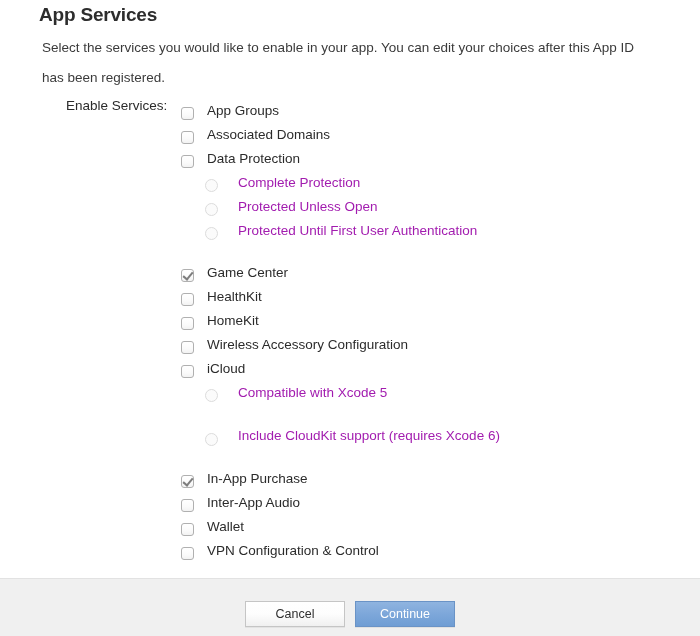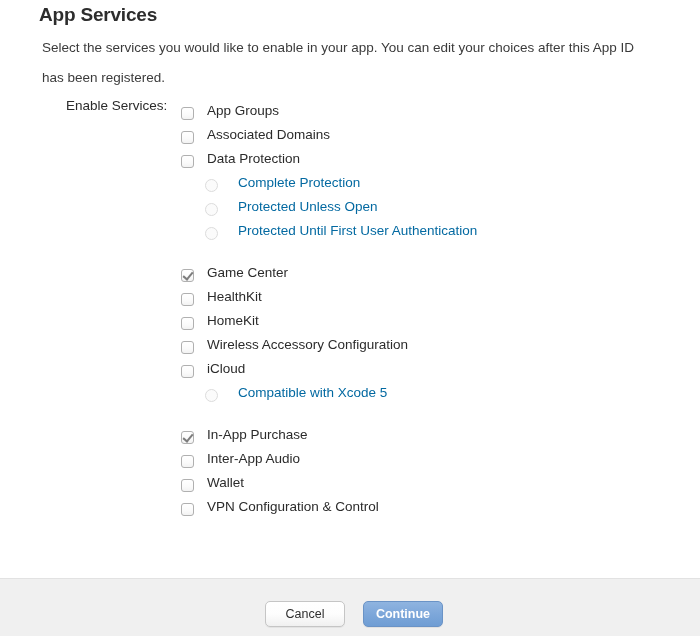--- a/index.html
+++ b/index.html
@@ -130,21 +130,21 @@
 
   
   .lbl {
     margin-left: 13px;
     font-size: 13.5px;
     line-height: 19px;
     color: #2b2b2b;
     white-space: nowrap;
   }
   .lbl.disabled {
-    color: #0369a1;
+    color: #a21caf;
     margin-left: 20px;
   }
   .lbl.two-line {
     white-space: normal;
     line-height: 21px;
   }
 
   
   .underline-wrap {
     position: relative;
@@ -175,43 +175,42 @@
   #footer-buttons {
     position: absolute;
     left: 0;
     top: 22px;
     width: 700px;
     display: flex;
     justify-content: center;
     gap: 10px;
   }
   .btn {
-    width: 80px;
+    width: 100px;
     height: 26px;
-    border-radius: 5px;
+    border-radius: 0;
     font-size: 12.5px;
     font-family: "Liberation Sans", "DejaVu Sans", sans-serif;
     display: flex;
     align-items: center;
     justify-content: center;
     box-sizing: border-box;
     cursor: default;
-    margin-left: 8px;
   }
   .btn-cancel {
     background: linear-gradient(to bottom, #ffffff 0%, #fdfdfd 50%, #f0f0f0 100%);
     border: 1px solid #c5c5c5;
     color: #2e2e2e;
     box-shadow: 0 1px 0 rgba(0,0,0,0.05);
   }
   .btn-continue {
     background: linear-gradient(to bottom, #8fb4e0 0%, #7da7da 50%, #6f9dd4 100%);
     border: 1px solid #6a93c6;
     color: #ffffff;
-    font-weight: bold;
+    font-weight: normal;
     box-shadow: 0 1px 0 rgba(0,0,0,0.06);
   }
 </style>
 </head>
 <body>
 
 <div id="panel">
 
   <div id="page-title">App Services</div>
 
@@ -261,20 +260,24 @@
           <span class="cbox"></span>
           <span class="lbl">Wireless Accessory Configuration</span>
         </div>
         <div class="row">
           <span class="cbox"></span>
           <span class="lbl">iCloud</span>
         </div>
         <div class="row sub">
           <span class="radio"></span>
           <span class="lbl disabled">Compatible with Xcode 5</span>
+        </div>
+        <div class="row sub tall">
+          <span class="radio"></span>
+          <span class="lbl disabled two-line">Include CloudKit support (requires Xcode 6)</span>
         </div>
         <div class="group-gap"></div>
         <div class="row">
           <span class="cbox checked"></span>
           <span class="lbl">In-App Purchase</span>
         </div>
         <div class="row">
           <span class="cbox"></span>
           <span class="lbl">Inter-App Audio</span>
         </div>

